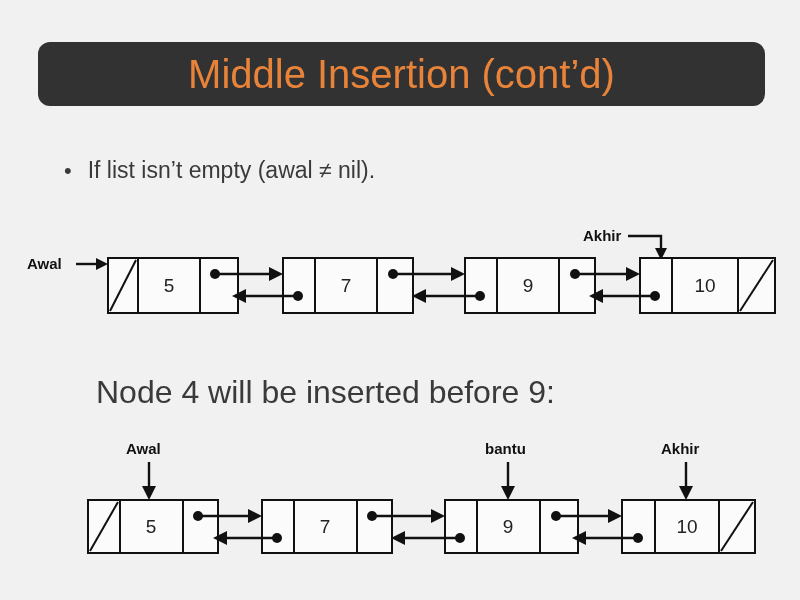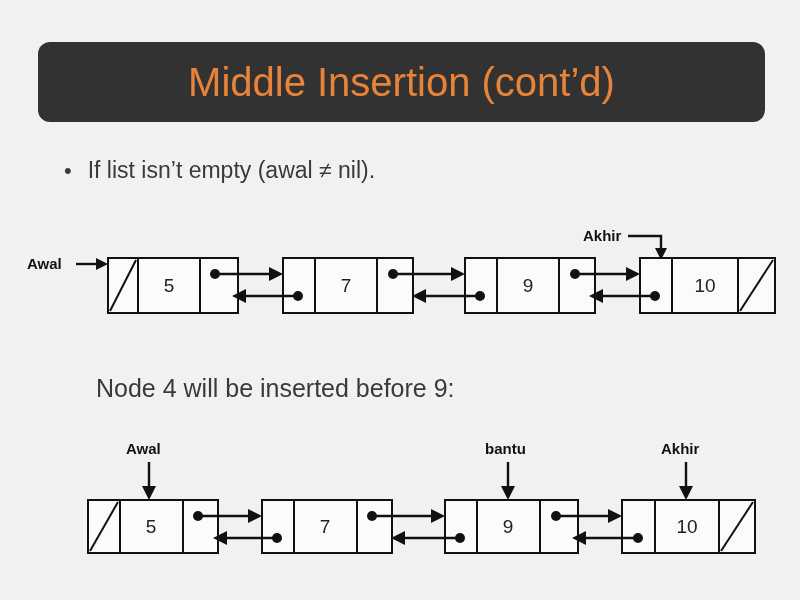--- a/index.html
+++ b/index.html
@@ -19,21 +19,21 @@
     width: 800px;
     height: 600px;
   }
 
   
   #title-bar {
     position: absolute;
     left: 38px;
     top: 42px;
     width: 727px;
-    height: 80px;
+    height: 64px;
     background: #333233;
     border-radius: 12px;
     display: flex;
     align-items: center;
     justify-content: center;
   }
   #title-text {
     color: #e8833a;
     font-size: 40px;
     font-weight: 400;
@@ -62,21 +62,21 @@
     font-size: 23px;
     color: #3a3a3a;
     white-space: nowrap;
   }
 
   
   #caption {
     position: absolute;
     left: 96px;
     top: 374px;
-    font-size: 25px;
+    font-size: 32px;
     color: #3a3a3a;
     white-space: nowrap;
   }
 
   
   .diagram {
     position: absolute;
     left: 0;
     width: 800px;
   }

